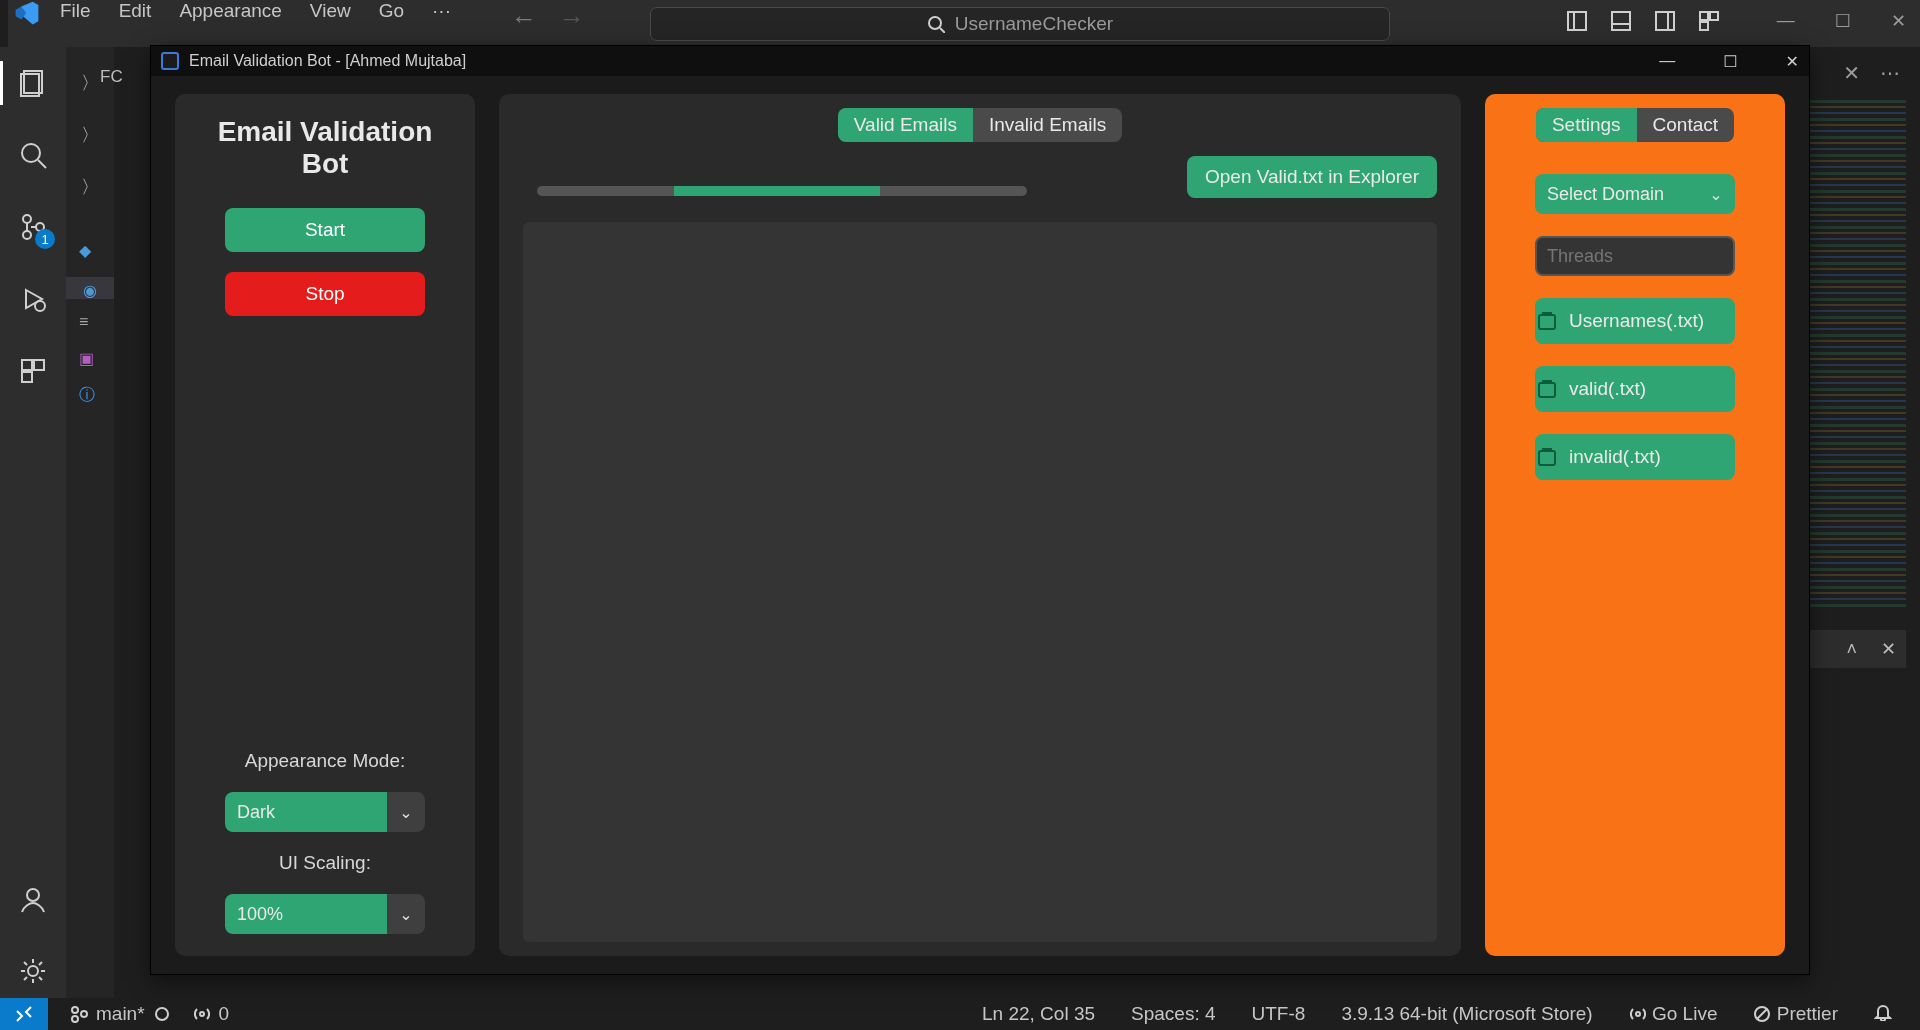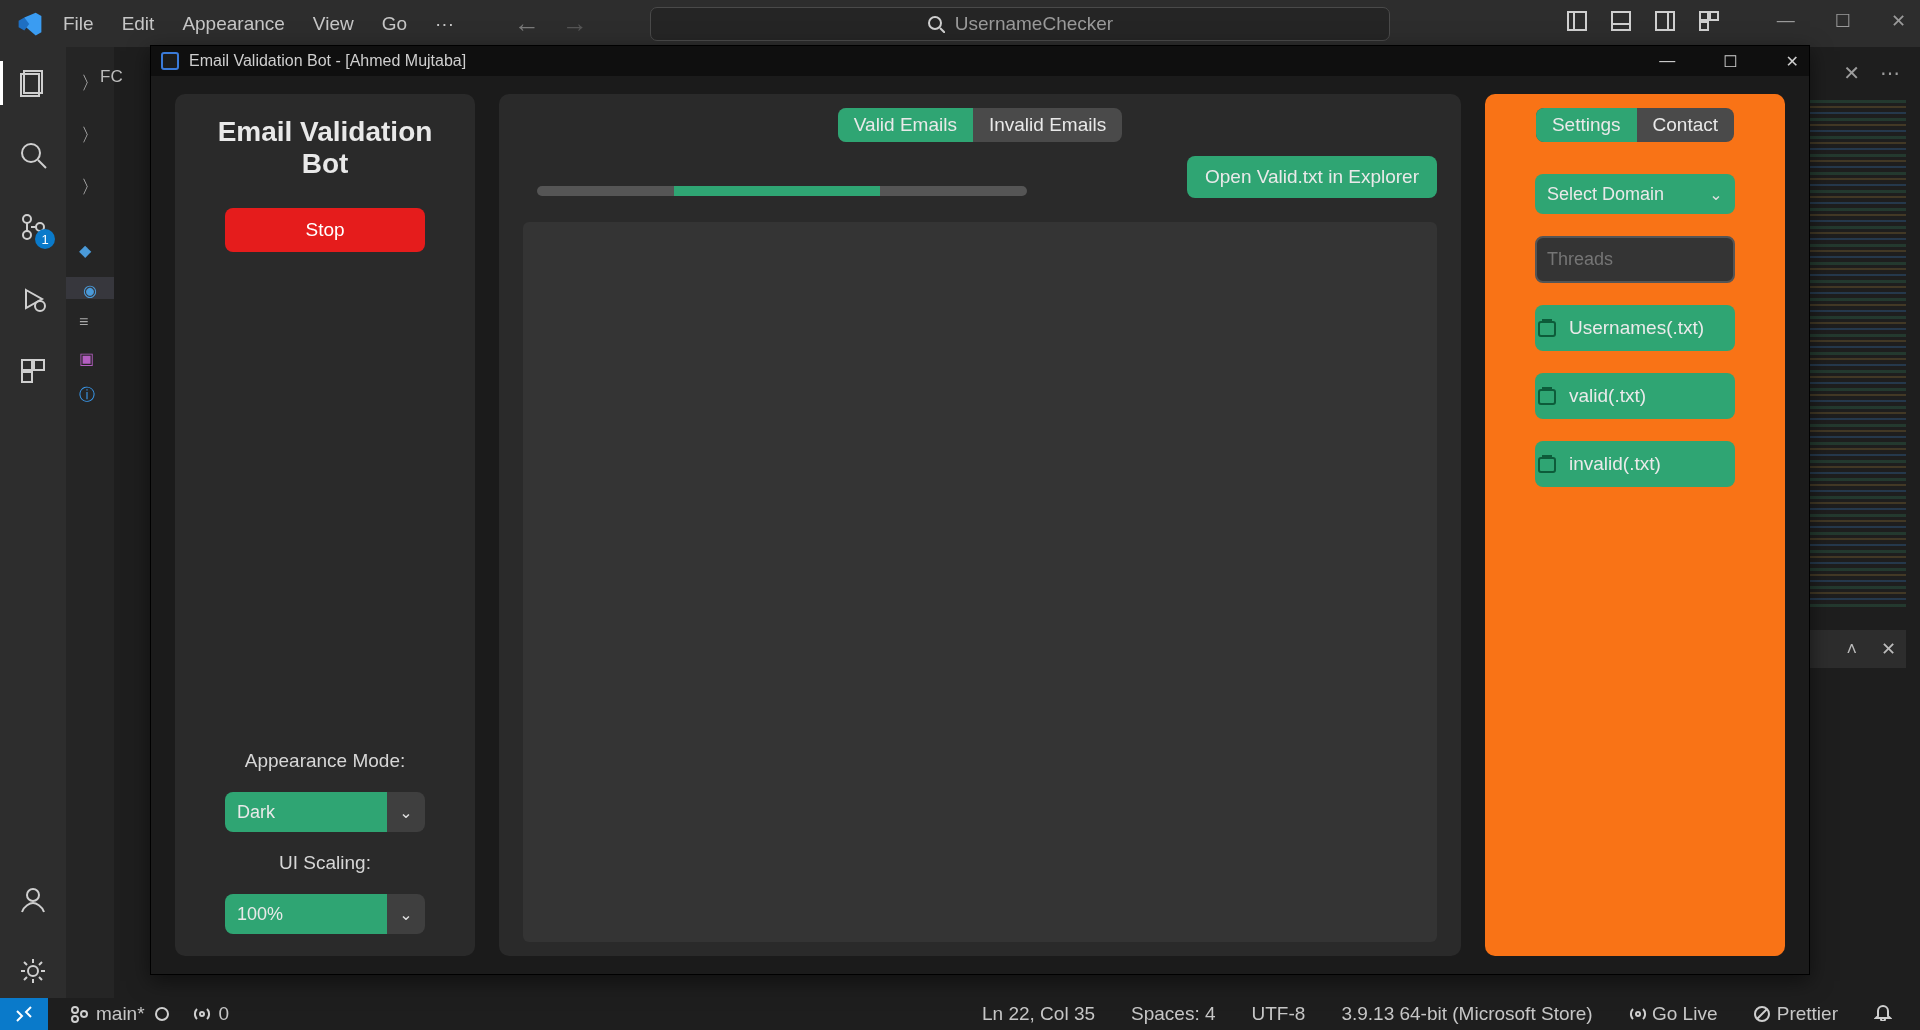--- a/index.html
+++ b/index.html
@@ -2,22 +2,22 @@
 <html><head>
 <meta charset="utf-8">
 <style>
   * { box-sizing: border-box; margin: 0; padding: 0; }
   html, body { width: 1920px; height: 1030px; overflow: hidden; font-family: "Segoe UI", Arial, sans-serif; }
   body { background: #1e1e1e; color: #ccc; position: relative; }
 
   
 
   .vsc-titlebar {
-    height: 47px; background: #2d2d2d; display: flex; align-items: center;
-    padding: 0 17px; color: #c6c6c6; font-size: 19px;
+    height: 47px; background: #2d2d2d; display: flex; 
+    padding: 0 6px; color: #c6c6c6; font-size: 19px; margin-left: 8px;
   }
   .vsc-titlebar .logo {
     width: 26px; height: 26px; margin-right: 20px;
   }
   .vsc-menu { display: flex; gap: 28px; }
   .vsc-menu span { cursor: default; color:#c6c6c6; }
   .vsc-navarrows { margin-left: 60px; display: flex; gap: 22px; color:#7a7a7a; font-size: 26px; }
   .vsc-navarrows span:last-child { color:#555; }
   .vsc-searchbox {
     position: absolute; left: 650px; top: 7px; width: 740px; height: 34px;
@@ -134,21 +134,21 @@
 
   
   .right-panel {
     width:300px; background:#f97316; border-radius:10px; padding:14px 18px;
     display:flex; flex-direction:column; align-items:center; gap:22px;
   }
   .right-panel .seg-tabs { margin-bottom:10px; }
   .right-panel .dd { width:200px; }
   .right-panel .dd .dd-main { background:#2fa573; }
   .threads-input {
-    width:200px; height:47px; background:#343434; border:2px solid #555; border-radius:8px;
+    width:200px; height:40px; background:#343434; border:2px solid #555; border-radius:8px;
     color:#9d9d9d; font-size:18px; padding:0 10px;
   }
   .filebtn {
     width:200px; height:46px; background:#2fa573; border:none; border-radius:8px;
     display:flex; align-items:center; gap:10px; color:#eaeaea; font-size:19px; cursor:pointer;
   }
   .filebtn svg { width:24px; height:24px; }
 
   
   .ico-stroke { stroke:#cfcfcf; stroke-width:2; fill:none; }
@@ -340,20 +340,21 @@
       <span>—</span>
       <span>☐</span>
       <span>✕</span>
     </div>
   </div>
 
   <div class="body">
 
     <div class="left-panel">
       <h1>Email Validation Bot</h1>
+      <button class="btn btn-green">Start</button>
       <button class="btn btn-red">Stop</button>
       <div class="push"></div>
       <div class="lp-label">Appearance Mode:</div>
       <div class="dd">
         <div class="dd-main">Dark</div>
         <div class="dd-arrow">⌄</div>
       </div>
       <div class="lp-label">UI Scaling:</div>
       <div class="dd">
         <div class="dd-main">100%</div>

